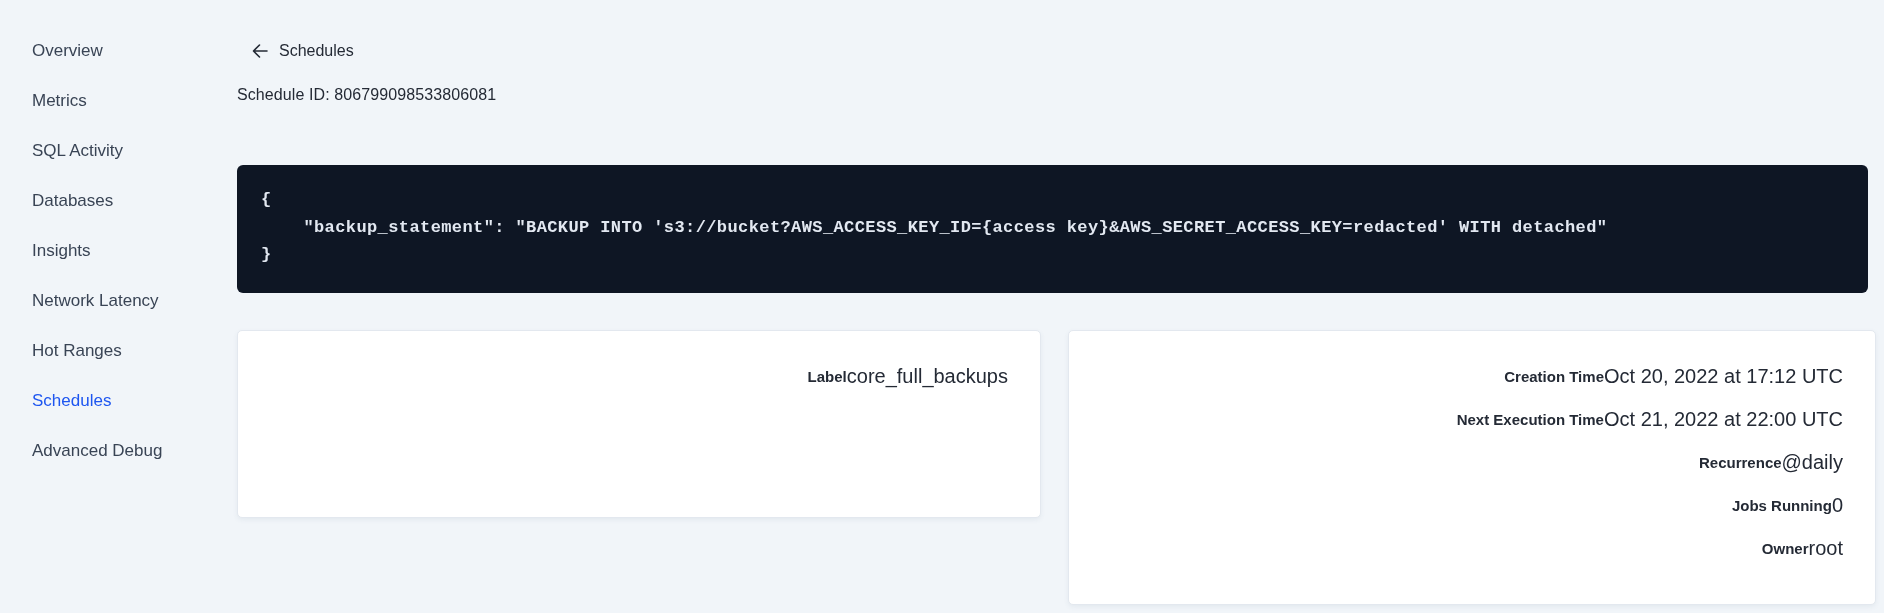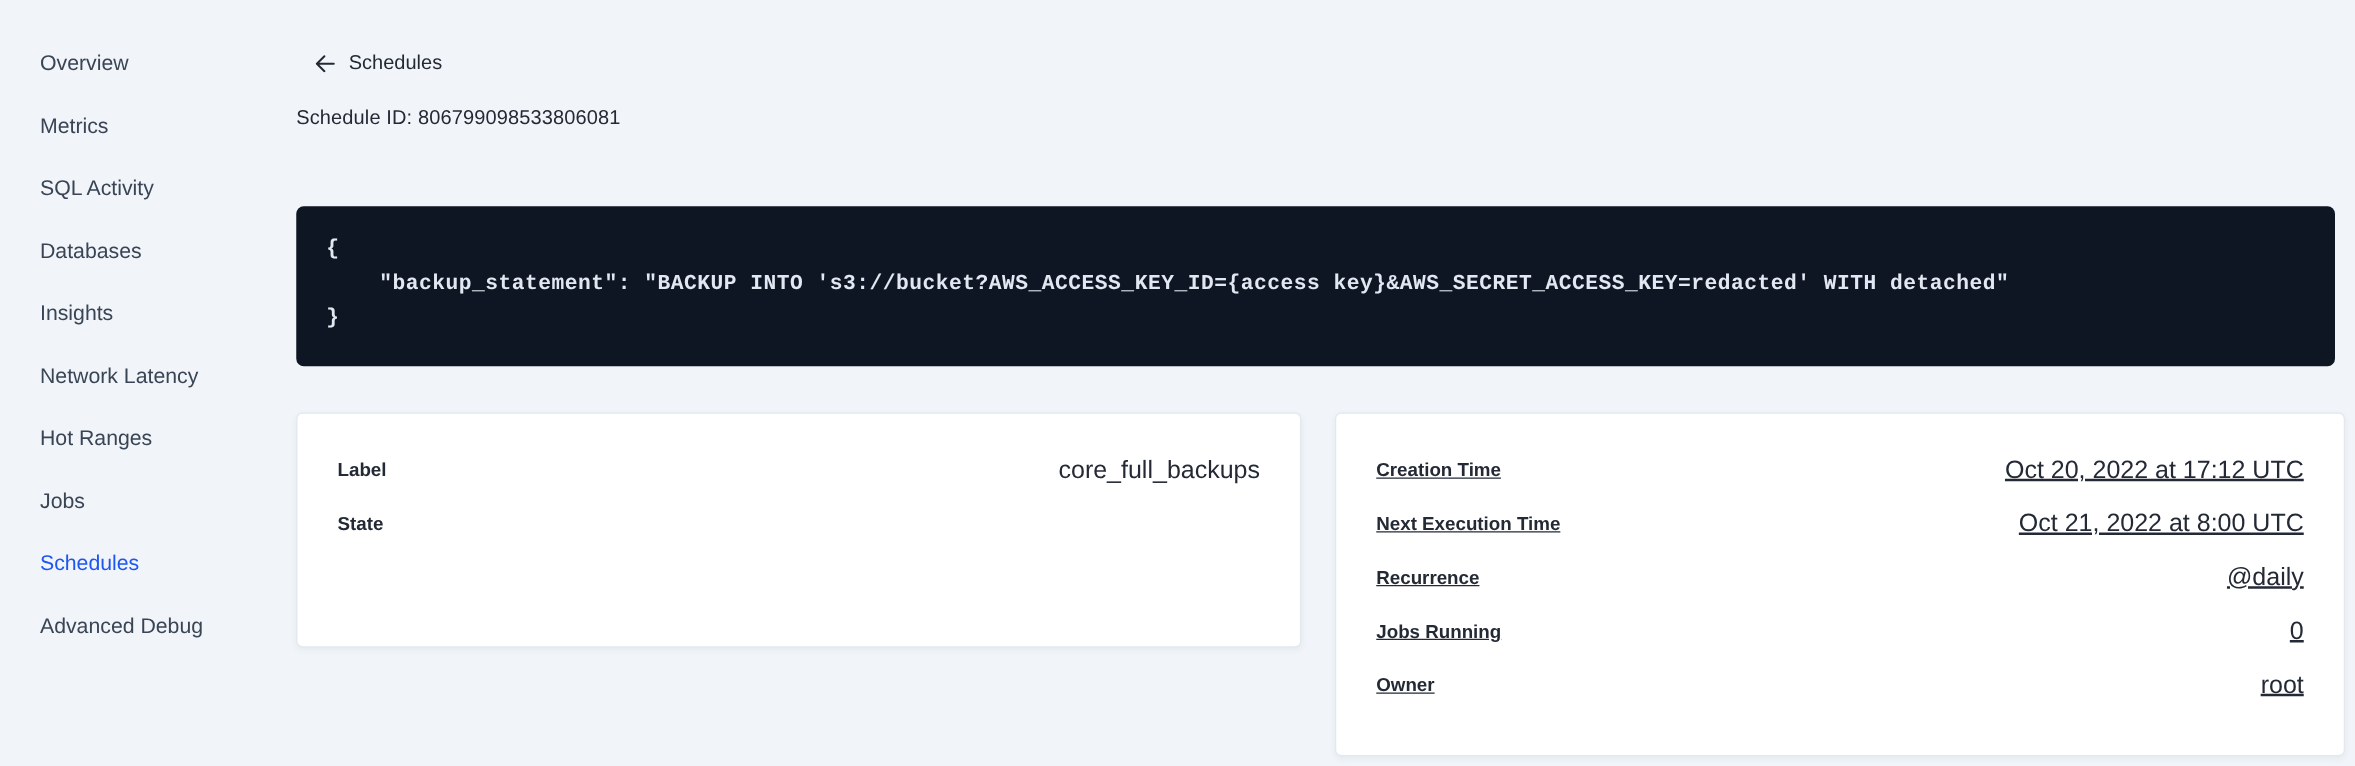--- a/index.html
+++ b/index.html
@@ -83,27 +83,27 @@
   .card {
     position: absolute;
     background: #FFFFFF;
     border: 1px solid #E3E8EF;
     border-radius: 5px;
     box-shadow: 0 2px 5px rgba(60, 80, 110, 0.07);
     box-sizing: border-box;
     padding: 24px 32px 0 32px;
   }
   .card-left  { left: 237px;  top: 330px; width: 804px; height: 188px; }
-  .card-right { left: 1068px; top: 330px; width: 808px; height: 275px; text-decoration: underline; }
+  .card-right { left: 1068px; top: 330px; width: 808px; height: 275px; }
 
   .row {
     height: 43px;
     display: flex;
     align-items: center;
-    justify-content: space-between;
+    justify-content: flex-end;
   }
   .row .label {
     font-size: 15px;
     font-weight: 700;
     color: #242A35;
   }
   .row .value {
     font-size: 20px;
     font-weight: 400;
     color: #242A35;
@@ -136,23 +136,20 @@
     </div>
 
     <div class="nav-item">
       <span class="nav-label">Network Latency</span>
     </div>
 
     <div class="nav-item">
       <span class="nav-label">Hot Ranges</span>
     </div>
 
-    <div class="nav-item">
-      <span class="nav-label">Jobs</span>
-    </div>
 
     <div class="nav-item active">
       <span class="nav-label">Schedules</span>
     </div>
 
     <div class="nav-item">
       <span class="nav-label">Advanced Debug</span>
     </div>
   </nav>
 
@@ -177,36 +174,32 @@
   </div>
 
 <section class="card card-left">
 
     <div class="row">
       <span class="label">Label</span>
       <span class="value">core_full_backups</span>
     </div>
 
 
-    <div class="row">
-      <span class="label">State</span>
-      <span class="value"></span>
-    </div>
   </section>
 
 <section class="card card-right">
 
     <div class="row">
       <span class="label">Creation Time</span>
       <span class="value">Oct 20, 2022 at 17:12 UTC</span>
     </div>
 
     <div class="row">
       <span class="label">Next Execution Time</span>
-      <span class="value">Oct 21, 2022 at 8:00 UTC</span>
+      <span class="value">Oct 21, 2022 at 22:00 UTC</span>
     </div>
 
     <div class="row">
       <span class="label">Recurrence</span>
       <span class="value">@daily</span>
     </div>
 
     <div class="row">
       <span class="label">Jobs Running</span>
       <span class="value">0</span>

